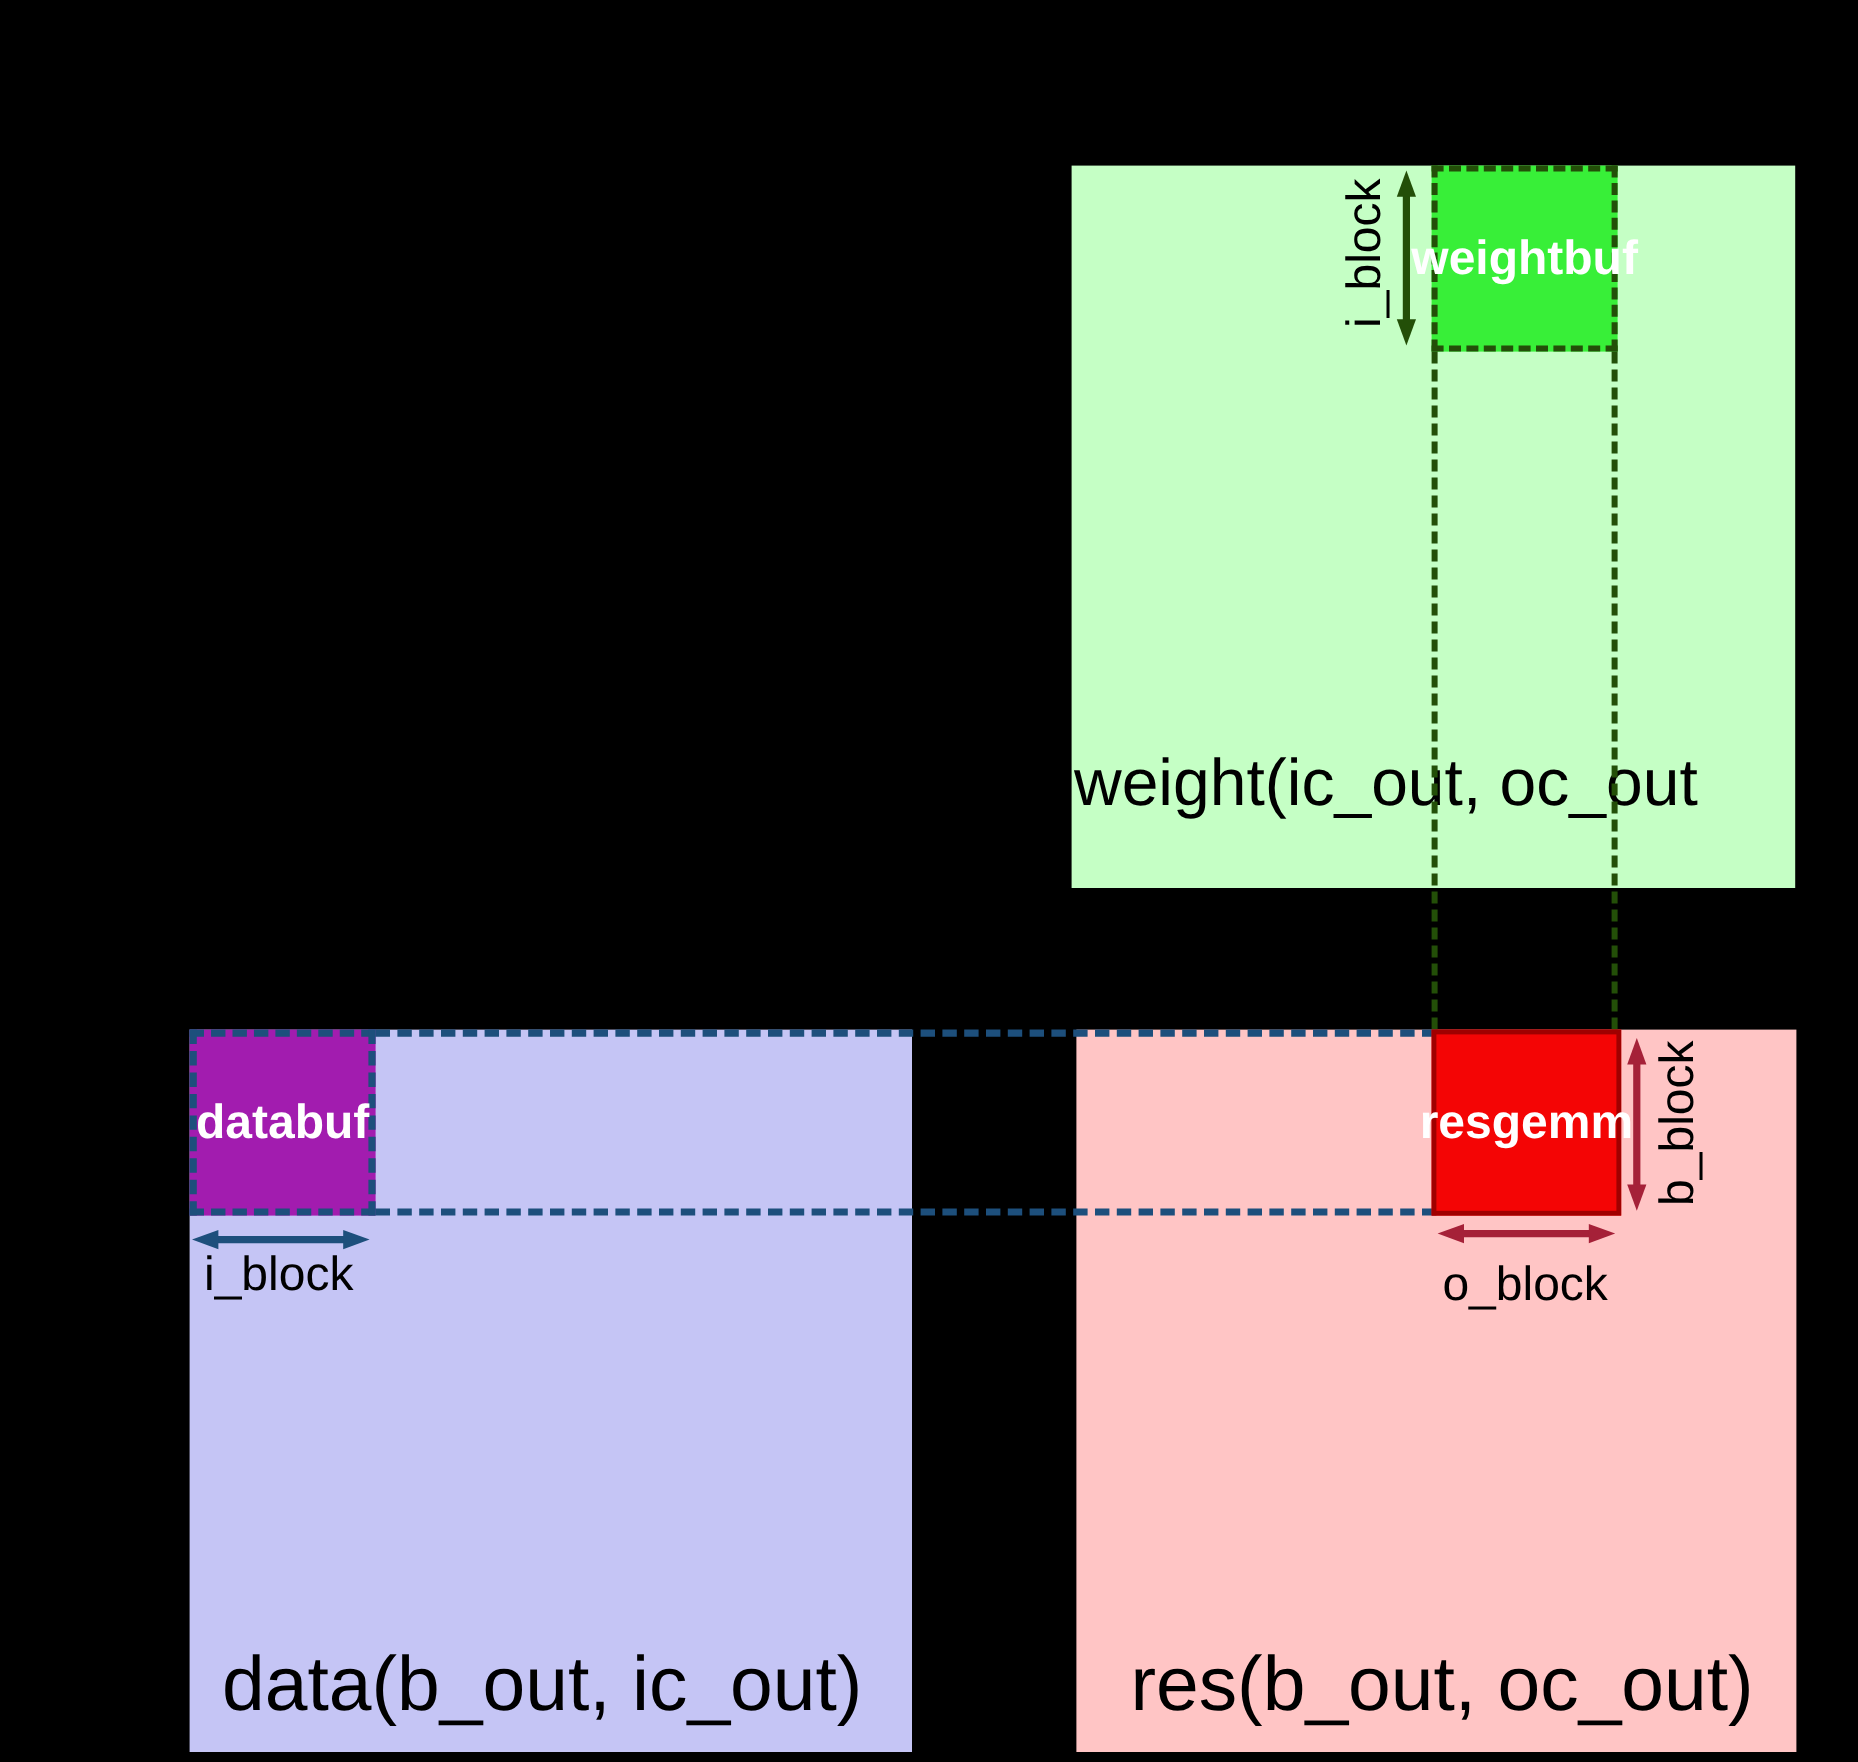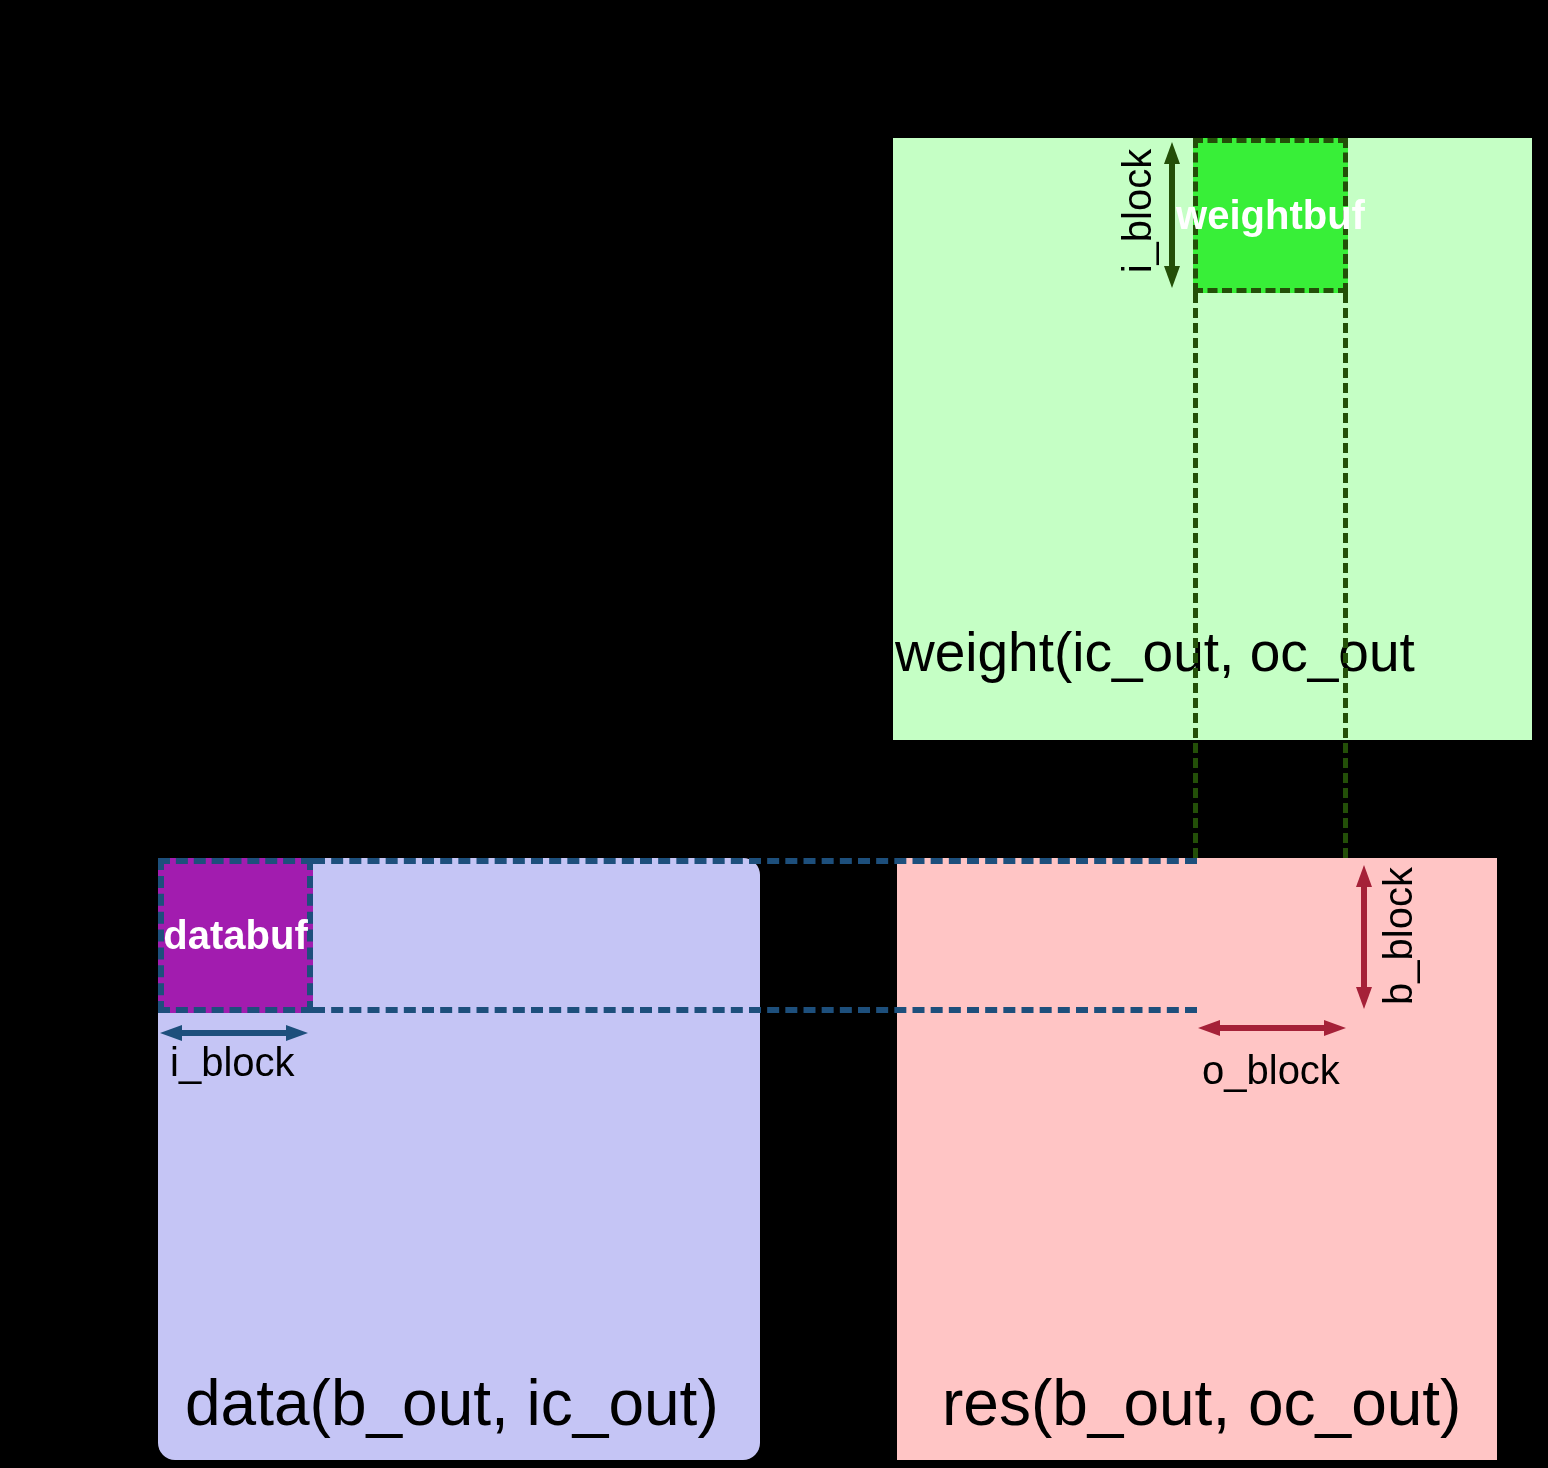--- a/index.html
+++ b/index.html
@@ -10,22 +10,22 @@
   #canvas {
     position: relative;
     width: 1548px;
     height: 1468px;
     background: #000000;
     overflow: hidden;
     font-family: "Liberation Sans", sans-serif;
   }
   
   .matrix { position: absolute; overflow: hidden; }
-  #weight-matrix { left: 893px; top: 138px;  width: 603px; height: 602px; background: #c5ffc5; padding-left: 36px; }
-  #data-matrix   { left: 158px; top: 858px;  width: 602px; height: 602px; background: #c5c5f5; border-radius: 17px; }
+  #weight-matrix { left: 893px; top: 138px;  width: 603px; height: 602px; background: #c5ffc5; }
+  #data-matrix   { left: 158px; top: 858px;  width: 602px; height: 602px; background: #c5c5f5; }
   #res-matrix    { left: 897px; top: 858px;  width: 600px; height: 602px; background: #ffc5c5; }
 
   .matrix-label {
     position: absolute;
     color: #000000;
     white-space: nowrap;
     line-height: 1;
   }
   #weight-matrix .matrix-label { left: 2px;  top: 487px; font-size: 55px; }
   #data-matrix   .matrix-label { left: 27px; top: 513px; font-size: 64px; }
@@ -131,20 +131,24 @@
   <div class="buf" id="weight-buf">
     <div class="buf-line">weight</div>
     <div class="buf-line">buf</div>
   </div>
 
   <div class="buf" id="data-buf">
     <div class="buf-line">data</div>
     <div class="buf-line">buf</div>
   </div>
 
+  <div class="buf" id="res-gemm">
+    <div class="buf-line">res</div>
+    <div class="buf-line">gemm</div>
+  </div>
 
   <svg class="arrow" id="weight-iblock-arrow" width="24" height="150">
     <line x1="12" y1="20" x2="12" y2="130" stroke-width="6" stroke="#234f08"></line>
     <polygon points="12,2 4,24 20,24" fill="#234f08"></polygon>
     <polygon points="12,148 4,126 20,126" fill="#234f08"></polygon>
   </svg>
   <div class="dim-label rotated" id="weight-iblock-label">i_block</div>
 
   <svg class="arrow" id="data-iblock-arrow" width="152" height="24">
     <line x1="20" y1="12" x2="132" y2="12" stroke-width="6" stroke="#1d4f7c"></line>

